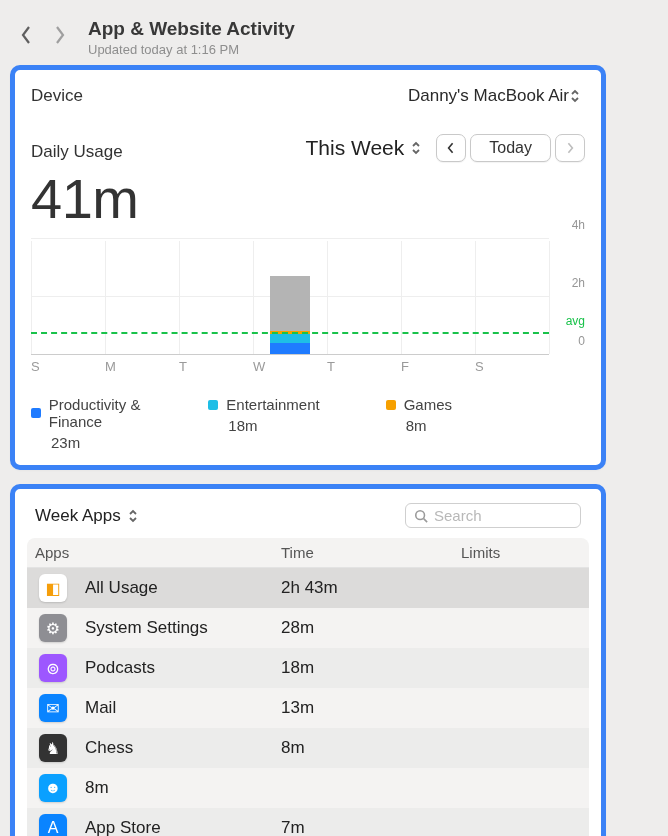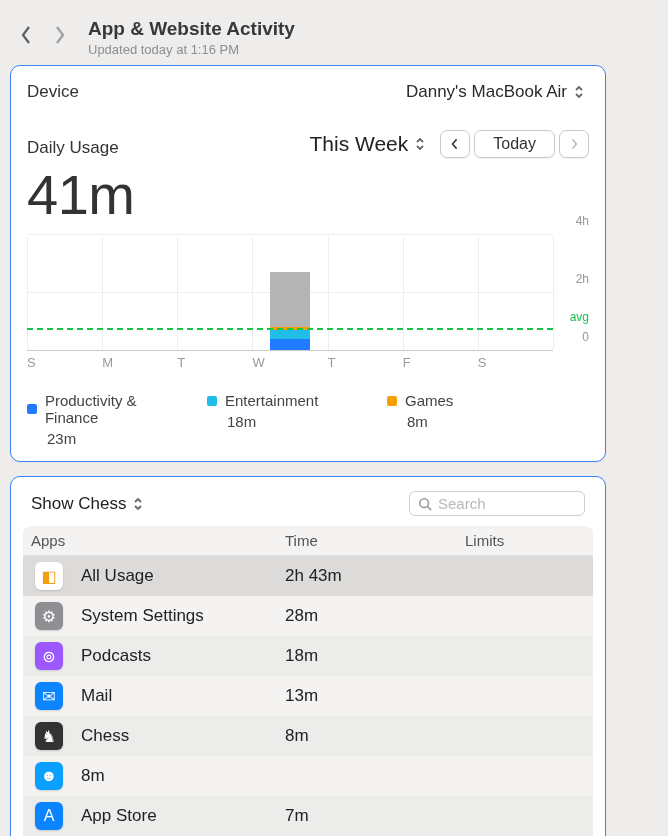--- a/index.html
+++ b/index.html
@@ -27,34 +27,34 @@
     color: #9f9f9f;
   }
   .navarrows .chev { width: 16px; height: 26px; cursor: default; }
   .navarrows .chev.enabled { color: #5f5f5f; cursor: pointer; }
   .titletext .t1 { font-size: 19px; font-weight: 700; color: #383838; }
   .titletext .t2 { font-size: 13px; color: #8e8e8e; margin-top: 2px; }
 
   
   .card {
     background: #fff;
-    border: 1px solid #3b82f6;
+    border: 5px solid #3b82f6;
     border-radius: 10px;
     padding: 14px 16px;
     margin-bottom: 14px;
     box-shadow: 0 1px 2px rgba(0,0,0,0.03);
   }
 
   
   .row {
     display: flex; align-items: center; justify-content: space-between;
   }
   .label { font-size: 17px; font-weight: 500; color: #333; }
   .device-pop {
-    display: inline-flex; align-items: center; gap: 6px;
+    display: inline-flex; align-items: center; 
     font-size: 17px; color: #2a2a2a; cursor: pointer;
     padding: 2px 0;
   }
   .updown {
     width: 16px; height: 16px; color: #666;
   }
 
   
   .usage-header {
     display: flex; align-items: flex-end; justify-content: space-between;
@@ -358,21 +358,21 @@
           </div>
           <div class="val">8m</div>
         </div>
       </div>
 
   </div>
 
   <div class="card apps-card">
     <div class="apps-top">
       <span class="show-apps">
-        <span>Show Chess</span>
+        <span>Week Apps</span>
         <span class="updown">
           <svg viewBox="0 0 12 16" width="12" height="16" fill="none" stroke="currentColor" stroke-width="1.8">
             <polyline points="3,6 6,3 9,6"></polyline>
               <polyline points="3,10 6,13 9,10"></polyline>
           </svg>
         </span>
       </span>
       <div class="search">
         <span class="mag">
           <svg viewBox="0 0 16 16" width="14" height="14" fill="none" stroke="currentColor" stroke-width="1.8">

